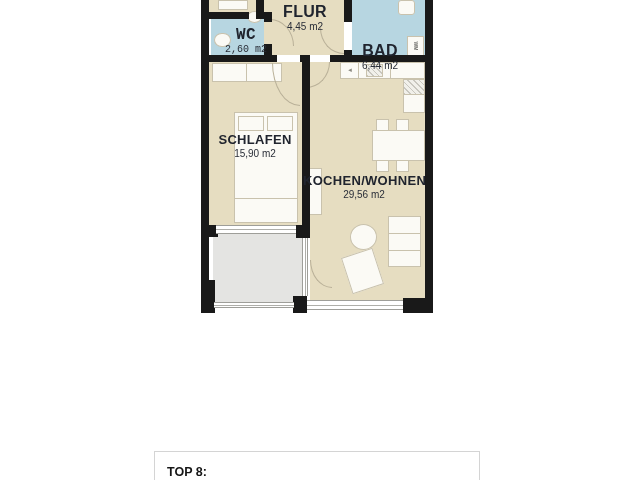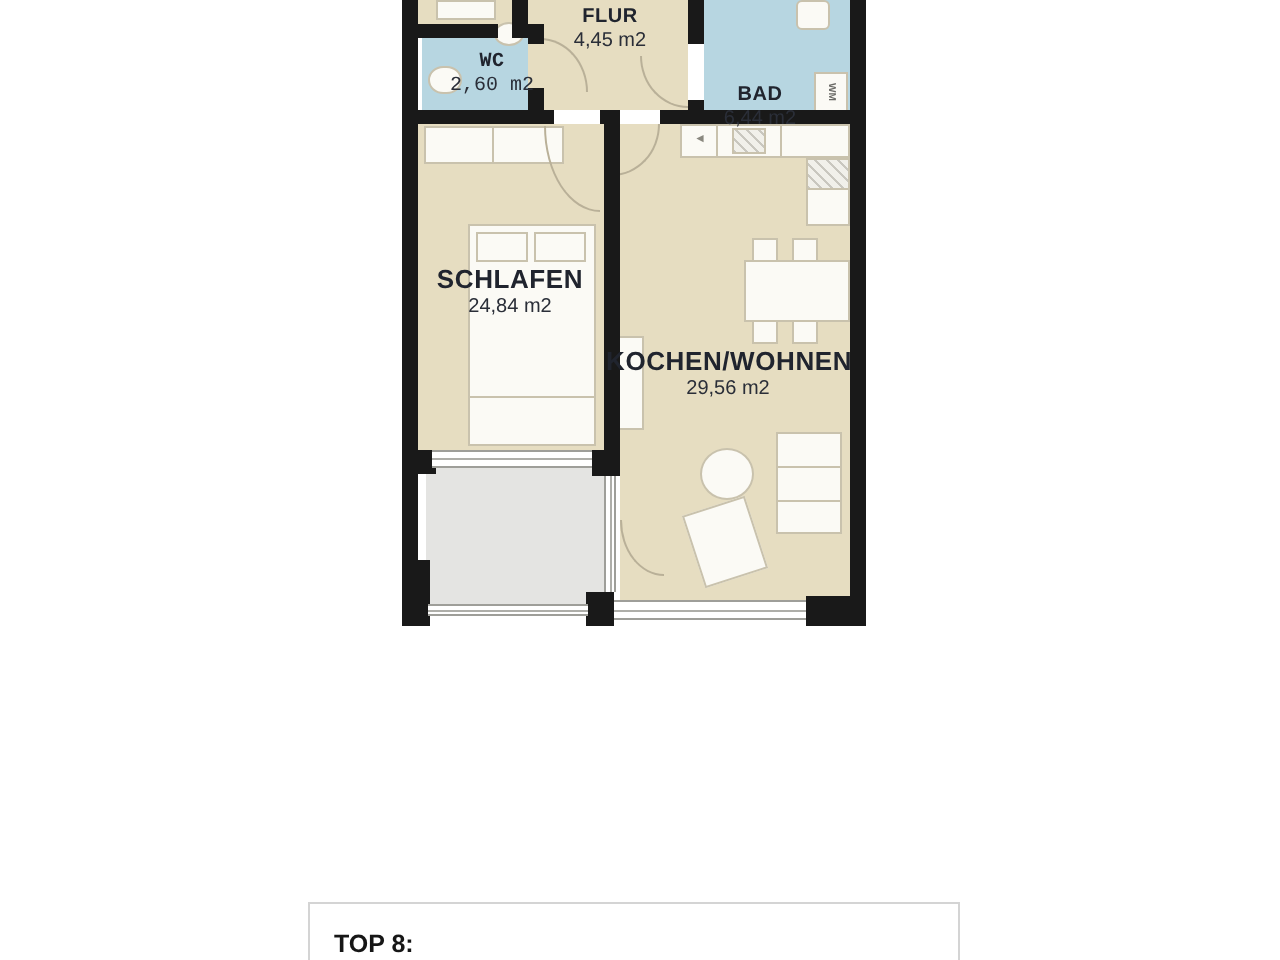--- a/index.html
+++ b/index.html
@@ -10,21 +10,21 @@
   .room{position:absolute;}
   .beige{background:#e6ddc1;}
   .blue{background:#b7d6e1;}
   .gray{background:#e4e4e2;}
   .furn{position:absolute;background:#fbfaf5;border:1px solid #c9c2ad;box-sizing:border-box;}
   .hatch{background:repeating-linear-gradient(45deg,#c9c7bf 0 1px,#f1f0ea 1px 4px);}
   .label{position:absolute;text-align:center;color:#20242e;line-height:1.15;}
   .label .nm{font-weight:bold;letter-spacing:.3px;}
   .label .ar{font-size:10px;font-weight:normal;color:#2a2e38;}
   .big .nm{font-size:13px;}
-  .small .nm{font-size:10px;}
+  .small .nm{font-size:16px;}
   .arc{position:absolute;pointer-events:none;box-sizing:border-box;}
   .arc-tr{border-top:1px solid #b9b098;border-right:1px solid #b9b098;border-top-right-radius:100% 100%;}
   .arc-bl{border-bottom:1px solid #b9b098;border-left:1px solid #b9b098;border-bottom-left-radius:100% 100%;}
   .arc-br{border-bottom:1px solid #b9b098;border-right:1px solid #b9b098;border-bottom-right-radius:100% 100%;}
   .win-h{position:absolute;background:#fff;border-top:1px solid #9e9e99;border-bottom:1px solid #9e9e99;
          background-image:linear-gradient(#aeaea9,#aeaea9);background-size:100% 1px;
          background-position:center;background-repeat:no-repeat;box-sizing:border-box;}
   .win-v{position:absolute;background:#fff;border-left:1px solid #9e9e99;border-right:1px solid #9e9e99;
          background-image:linear-gradient(#aeaea9,#aeaea9);background-size:1px 100%;
          background-position:center;background-repeat:no-repeat;box-sizing:border-box;}
@@ -123,21 +123,21 @@
     <div class="label small" style="left:266px;top:3px;width:78px;">
       <div class="nm">FLUR</div>
       <div class="ar">4,45 m2</div>
     </div>
     <div class="label small" style="left:342px;top:2px;width:76px;margin-top:40px;">
       <div class="nm">BAD</div>
       <div class="ar">6,44 m2</div>
     </div>
     <div class="label big" style="left:207px;top:133px;width:96px;">
       <div class="nm">SCHLAFEN</div>
-      <div class="ar">24,84 m2</div>
+      <div class="ar">15,90 m2</div>
     </div>
     <div class="label big" style="left:303px;top:174px;width:122px;text-align:center;">
       <div class="nm">KOCHEN/WOHNEN</div>
       <div class="ar">29,56 m2</div>
     </div>
   </div>
 
   <div id="footer-box">
     <div class="t">TOP 8:</div>
   </div>

